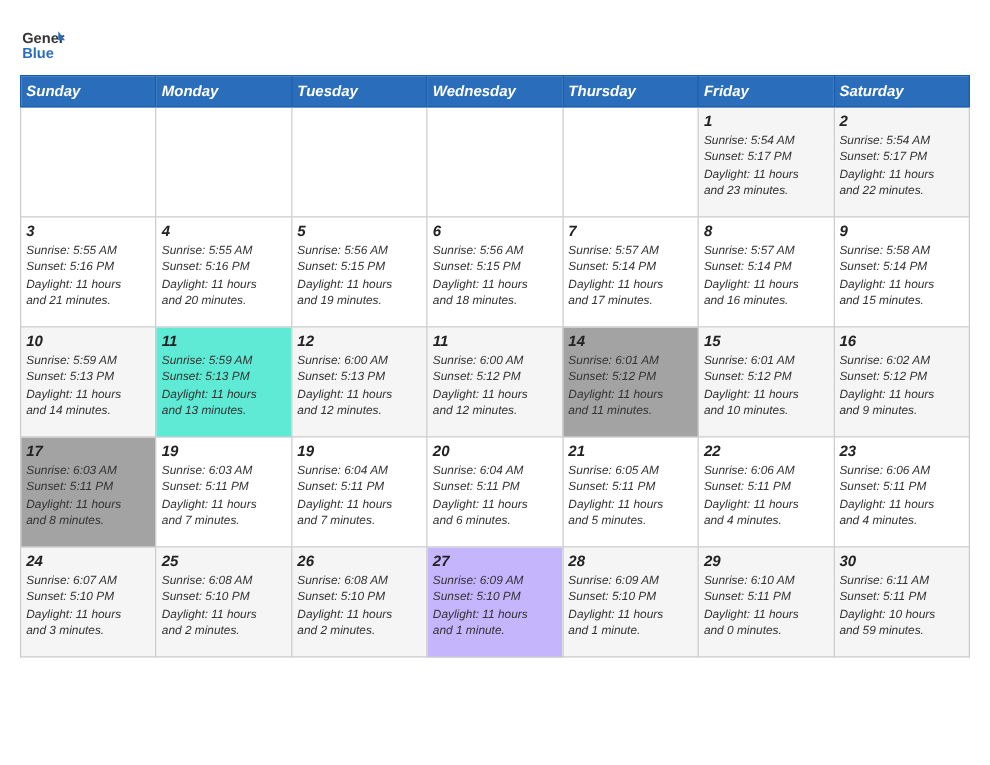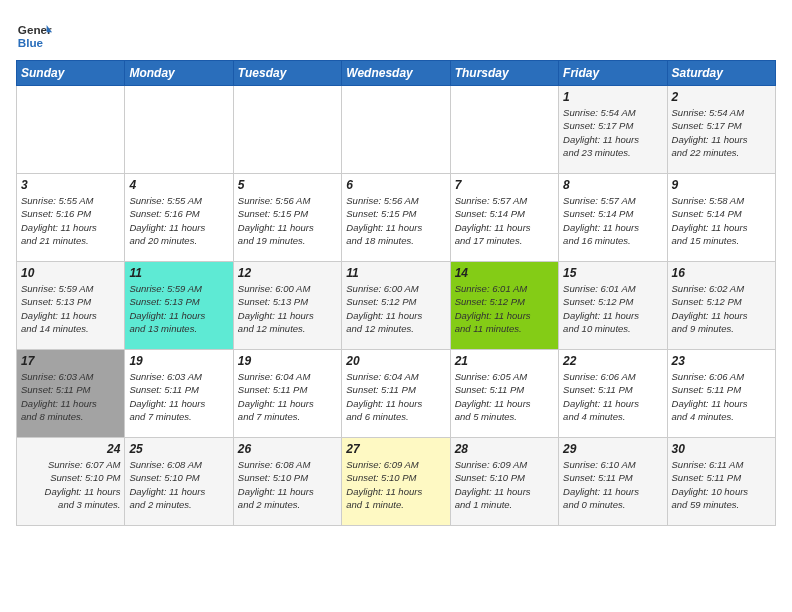--- a/index.html
+++ b/index.html
@@ -208,21 +208,21 @@
 Daylight: 11 hours
 and 12 minutes.</div>
         </td>
         <td style="background: rgb(245, 245, 245);">
           <span class="day-number">11</span>
           <div class="day-info" style="white-space: pre-line;">Sunrise: 6:00 AM
 Sunset: 5:12 PM
 Daylight: 11 hours
 and 12 minutes.</div>
         </td>
-        <td style="background: #84cc16; margin-left: 32px;">
+        <td style="background: #a3a3a3; margin-left: 32px;">
           <span class="day-number">14</span>
           <div class="day-info" style="white-space: pre-line;">Sunrise: 6:01 AM
 Sunset: 5:12 PM
 Daylight: 11 hours
 and 11 minutes.</div>
         </td>
         <td style="background: rgb(245, 245, 245);">
           <span class="day-number">15</span>
           <div class="day-info" style="white-space: pre-line;">Sunrise: 6:01 AM
 Sunset: 5:12 PM
@@ -282,42 +282,42 @@
         </td>
         <td style="background: rgb(255, 255, 255);">
           <span class="day-number">23</span>
           <div class="day-info" style="white-space: pre-line;">Sunrise: 6:06 AM
 Sunset: 5:11 PM
 Daylight: 11 hours
 and 4 minutes.</div>
         </td>
       </tr>
       <tr>
-        <td style="background: rgb(245, 245, 245); text-align: right;">
+        <td style="background: rgb(245, 245, 245);">
           <span class="day-number">24</span>
           <div class="day-info" style="white-space: pre-line;">Sunrise: 6:07 AM
 Sunset: 5:10 PM
 Daylight: 11 hours
 and 3 minutes.</div>
         </td>
         <td style="background: rgb(245, 245, 245);">
           <span class="day-number">25</span>
           <div class="day-info" style="white-space: pre-line;">Sunrise: 6:08 AM
 Sunset: 5:10 PM
 Daylight: 11 hours
 and 2 minutes.</div>
         </td>
         <td style="background: rgb(245, 245, 245);">
           <span class="day-number">26</span>
           <div class="day-info" style="white-space: pre-line;">Sunrise: 6:08 AM
 Sunset: 5:10 PM
 Daylight: 11 hours
 and 2 minutes.</div>
         </td>
-        <td style="background: #fef9c3;">
+        <td style="background: #c4b5fd;">
           <span class="day-number">27</span>
           <div class="day-info" style="white-space: pre-line;">Sunrise: 6:09 AM
 Sunset: 5:10 PM
 Daylight: 11 hours
 and 1 minute.</div>
         </td>
         <td style="background: rgb(245, 245, 245);">
           <span class="day-number">28</span>
           <div class="day-info" style="white-space: pre-line;">Sunrise: 6:09 AM
 Sunset: 5:10 PM

